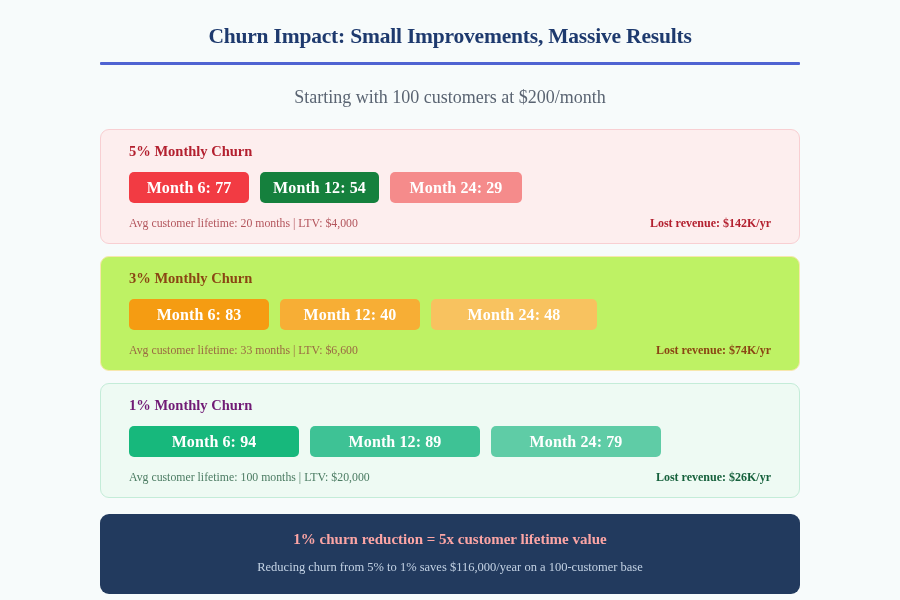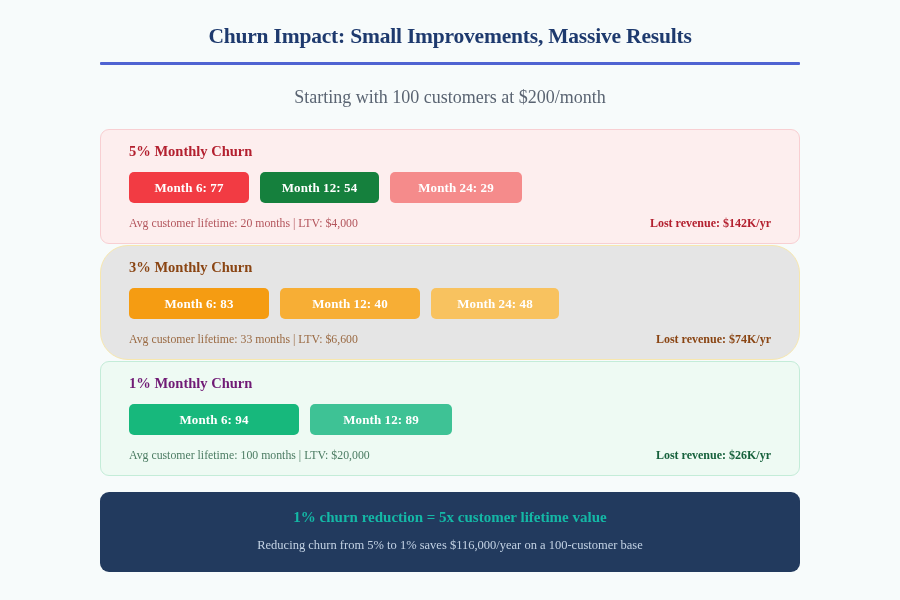--- a/index.html
+++ b/index.html
@@ -47,21 +47,21 @@
     font-size: 18px;
     color: #5a6472;
     margin-top: 22px;
   }
 
   
   .cards {
     margin-top: 21px;
     display: flex;
     flex-direction: column;
-    gap: 1px;
+    gap: 12px;
     align-items: center;
   }
   .churn-card {
     width: 700px;
     box-sizing: border-box;
     border-radius: 9px;
     border: 1px solid transparent;
     padding: 13px 28px 12px 28px;
   }
   .card-title {
@@ -77,21 +77,21 @@
   }
   .bar {
     height: 31px;
     border-radius: 5px;
     display: flex;
     align-items: center;
     justify-content: center;
     box-sizing: border-box;
   }
   .bar-label {
-    font-size: 13px;
+    font-size: 16px;
     font-weight: bold;
     color: #ffffff;
     white-space: nowrap;
     letter-spacing: 0.1px;
   }
   .card-footer {
     margin-top: 13px;
     display: flex;
     justify-content: space-between;
     align-items: baseline;
@@ -103,21 +103,21 @@
     font-size: 12px;
     font-weight: bold;
   }
 
   
   .card-red   { background: #fdeeee; border-color: #f8cfd2; }
   .card-red .card-title   { color: #b3202f; }
   .card-red .footer-left  { color: #b3555c; }
   .card-red .footer-right { color: #b3202f; }
 
-  .card-orange   { background: #e5e5e5; border-color: #f7e7ae; border-radius: 28px; }
+  .card-orange   { background: #bef264; border-color: #f7e7ae; }
   .card-orange .card-title   { color: #8a4513; }
   .card-orange .footer-left  { color: #9a6a43; }
   .card-orange .footer-right { color: #8a4513; }
 
   .card-green   { background: #eefaf3; border-color: #c4ecd8; }
   .card-green .card-title   { color: #701a75; }
   .card-green .footer-left  { color: #4c7c63; }
   .card-green .footer-right { color: #16613c; }
 
   
@@ -126,21 +126,21 @@
     box-sizing: border-box;
     margin: 16px auto 0 auto;
     background: #223a5e;
     border-radius: 9px;
     padding: 17px 20px 19px 20px;
     text-align: center;
   }
   .banner-headline {
     font-size: 15px;
     font-weight: bold;
-    color: #14b8a6;
+    color: #fca5a5;
     margin: 0;
   }
   .banner-sub {
     font-size: 12.5px;
     color: #c3d2e4;
     margin-top: 12px;
   }
 </style>
 </head>
 <body>
@@ -174,37 +174,40 @@
       </div>
       <div class="churn-card card-orange">
         <div class="card-title">3% Monthly Churn</div>
         <div class="bars-row">
           <div class="bar" style="width: 140px; background: rgb(245, 156, 18);">
             <span class="bar-label">Month 6: 83</span>
           </div>
           <div class="bar" style="width: 140px; background: rgb(247, 174, 53);">
             <span class="bar-label">Month 12: 40</span>
           </div>
-          <div class="bar" style="width: 128px; background: rgb(248, 194, 95);">
+          <div class="bar" style="width: 166px; background: rgb(248, 194, 95);">
             <span class="bar-label">Month 24: 48</span>
           </div>
         </div>
         <div class="card-footer">
           <div class="footer-left">Avg customer lifetime: 33 months | LTV: $6,600</div>
           <div class="footer-right">Lost revenue: $74K/yr</div>
         </div>
       </div>
       <div class="churn-card card-green">
         <div class="card-title">1% Monthly Churn</div>
         <div class="bars-row">
           <div class="bar" style="width: 170px; background: rgb(23, 184, 124);">
             <span class="bar-label">Month 6: 94</span>
           </div>
-          <div class="bar" style="width: 142px; background: rgb(62, 194, 149);">
+          <div class="bar" style="width: 170px; background: rgb(62, 194, 149);">
             <span class="bar-label">Month 12: 89</span>
+          </div>
+          <div class="bar" style="width: 170px; background: rgb(95, 204, 166);">
+            <span class="bar-label">Month 24: 79</span>
           </div>
         </div>
         <div class="card-footer">
           <div class="footer-left">Avg customer lifetime: 100 months | LTV: $20,000</div>
           <div class="footer-right">Lost revenue: $26K/yr</div>
         </div>
       </div>
     </div>
 
   <div class="summary-banner">

